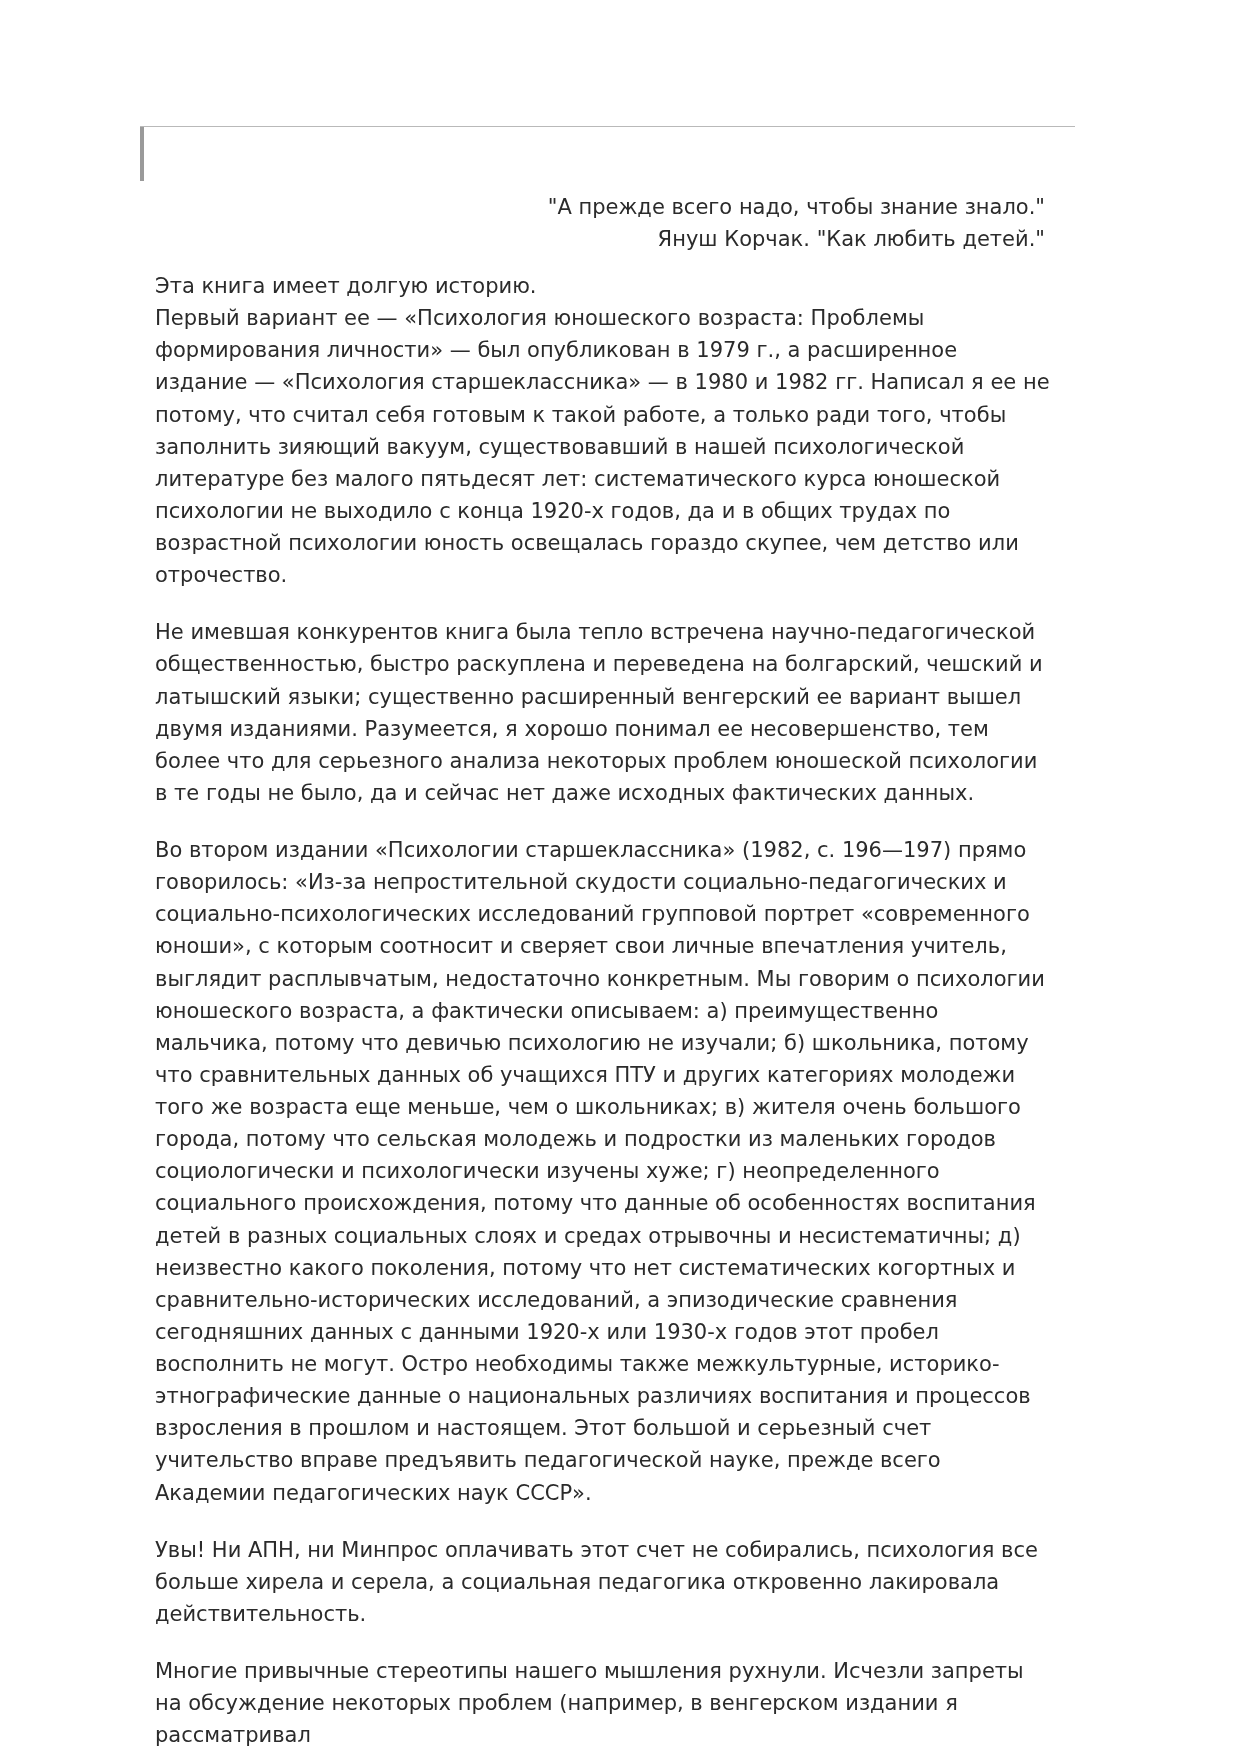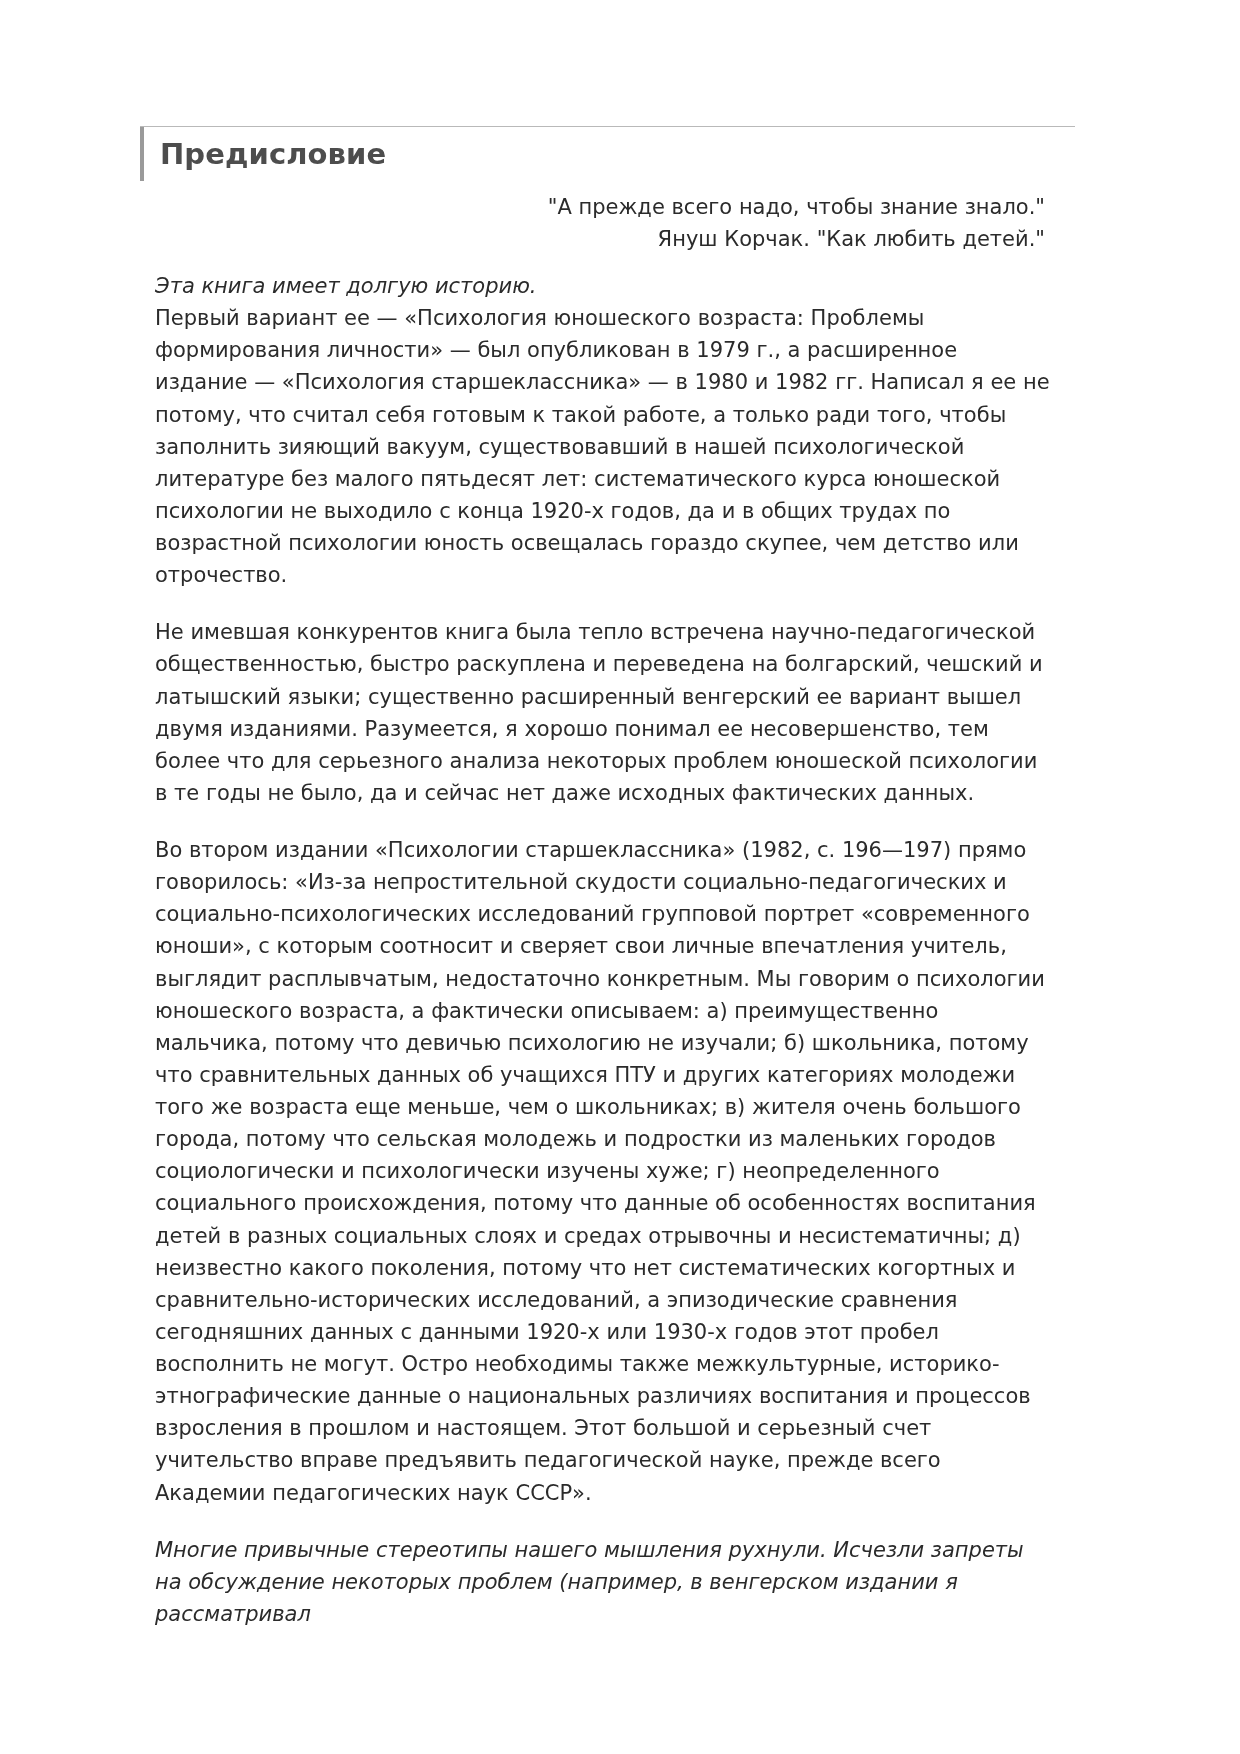--- a/index.html
+++ b/index.html
@@ -71,41 +71,41 @@
     top: 270px;
     width: 900px;
     font-size: 21px;
     line-height: 1.53;
     color: #2b2b2b;
   }
   .para {
     margin: 0 0 25px 0;
     text-align: left;
   }
-  .para.tight { margin-bottom: 0; font-style: italic; }
+  .para.tight { margin-bottom: 0; }
 </style>
 </head>
 <body>
 
 <div class="page">
 
   <div class="heading-wrap">
     <div class="heading-rule"></div>
     <div class="heading-row">
       <div class="heading-bar"></div>
-      <div class="heading-title">Предисловие</div>
     </div>
   </div>
 
   <div class="epigraph">
     <div>"А прежде всего надо, чтобы знание знало."</div>
     <div>Януш Корчак. "Как любить детей."</div>
   </div>
 
   <div class="body-text">
     <p class="para tight">Эта книга имеет долгую историю.</p>
     <p class="para">Первый вариант ее — «Психология юношеского возраста: Проблемы формирования личности» — был опубликован в 1979 г., а расширенное издание — «Психология старшеклассника» — в 1980 и 1982 гг. Написал я ее не потому, что считал себя готовым к такой работе, а только ради того, чтобы заполнить зияющий вакуум, существовавший в нашей психологической литературе без малого пятьдесят лет: систематического курса юношеской психологии не выходило с конца 1920-х годов, да и в общих трудах по возрастной психологии юность освещалась гораздо скупее, чем детство или отрочество.</p>
     <p class="para">Не имевшая конкурентов книга была тепло встречена научно-педагогической общественностью, быстро раскуплена и переведена на болгарский, чешский и латышский языки; существенно расширенный венгерский ее вариант вышел двумя изданиями. Разумеется, я хорошо понимал ее несовершенство, тем более что для серьезного анализа некоторых проблем юношеской психологии в те годы не было, да и сейчас нет даже исходных фактических данных.</p>
     <p class="para">Во втором издании «Психологии старшеклассника» (1982, с. 196—197) прямо говорилось: «Из-за непростительной скудости социально-педагогических и социально-психологических исследований групповой портрет «современного юноши», с которым соотносит и сверяет свои личные впечатления учитель, выглядит расплывчатым, недостаточно конкретным. Мы говорим о психологии юношеского возраста, а фактически описываем: а) преимущественно мальчика, потому что девичью психологию не изучали; б) школьника, потому что сравнительных данных об учащихся ПТУ и других категориях молодежи того же возраста еще меньше, чем о школьниках; в) жителя очень большого города, потому что сельская молодежь и подростки из маленьких городов социологически и психологически изучены хуже; г) неопределенного социального происхождения, потому что данные об особенностях воспитания детей в разных социальных слоях и средах отрывочны и несистематичны; д) неизвестно какого поколения, потому что нет систематических когортных и сравнительно-исторических исследований, а эпизодические сравнения сегодняшних данных с данными 1920-х или 1930-х годов этот пробел восполнить не могут. Остро необходимы также межкультурные, историко-этнографические данные о национальных различиях воспитания и процессов взросления в прошлом и настоящем. Этот большой и серьезный счет учительство вправе предъявить педагогической науке, прежде всего Академии педагогических наук СССР».</p>
+    <p class="para">Увы! Ни АПН, ни Минпрос оплачивать этот счет не собирались, психология все больше хирела и серела, а социальная педагогика откровенно лакировала действительность.</p>
     <p class="para tight">Многие привычные стереотипы нашего мышления рухнули. Исчезли запреты на обсуждение некоторых проблем (например, в венгерском издании я рассматривал</p>
   </div>
 
 </div>
 
 </body></html>

